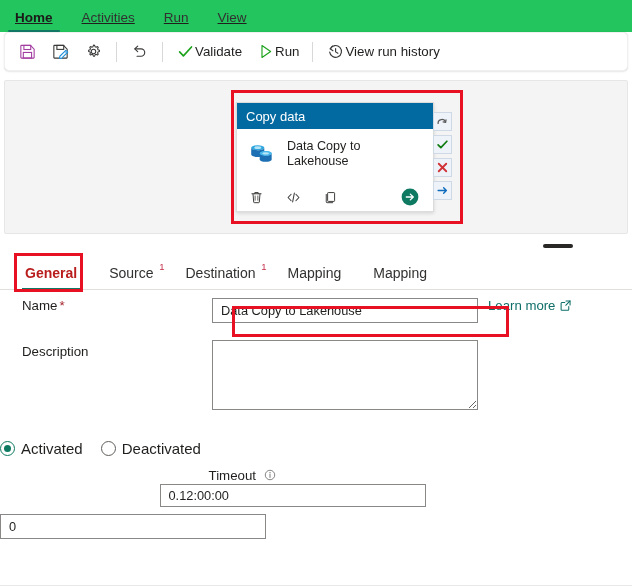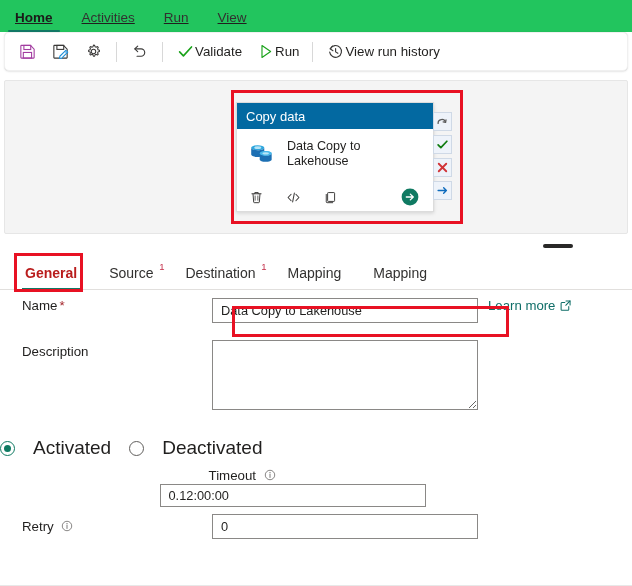--- a/index.html
+++ b/index.html
@@ -151,21 +151,21 @@
     border: 1px solid #8a8886; background: #ffffff;
     font-family: "Liberation Sans", sans-serif;
     font-size: 12.8px; color: #201f1e;
     padding: 5px 8px; outline: none; resize: both;
   }
   .learn {
     margin-left: 10px; font-size: 13.2px; color: #0f6e68;
     display: flex; align-items: center; gap: 4px; cursor: pointer; white-space: nowrap;
   }
   .radios { display: flex; align-items: center; gap: 18px; }
-  .radio { display: flex; align-items: center; gap: 18px; cursor: pointer; font-size: 19px; color: #201f1e; }
+  .radio { display: flex; align-items: center; gap: 6px; cursor: pointer; font-size: 15px; color: #201f1e; }
   .rdot { width: 15px; height: 15px; border-radius: 50%; border: 1.4px solid #605e5c; box-sizing: border-box; position: relative; }
   .rdot.on { border-color: #0f7a62; border-width: 1.6px; }
   .rdot.on::after {
     content:""; position:absolute; left:3px; top:3px; width:7px; height:7px;
     border-radius:50%; background:#0f7a62;
   }
   .bottom-rule { position:absolute; left:0; bottom:0; width:632px; height:1px; background:#e8e8e8; }
 </style>
 </head>
 <body>
@@ -383,28 +383,20 @@
           <svg class="info-ico" width="12" height="12" viewBox="0 0 16 16">
             <circle cx="8" cy="8" r="6.3" fill="none" stroke="#605e5c" stroke-width="1"></circle>
             <path d="M8 7.1v4.2" stroke="#605e5c" stroke-width="1.1" stroke-linecap="round"></path>
             <circle cx="8" cy="4.9" r="0.75" fill="#605e5c"></circle>
           </svg>
         </div>
         <input class="inp" type="text" value="0.12:00:00" style="">
       </div>
 
       <div class="row" style="height:39px; align-items:center;">
-        <div class="lbl">
-          <span>Retry</span>
-          <svg class="info-ico" width="12" height="12" viewBox="0 0 16 16">
-            <circle cx="8" cy="8" r="6.3" fill="none" stroke="#605e5c" stroke-width="1"></circle>
-            <path d="M8 7.1v4.2" stroke="#605e5c" stroke-width="1.1" stroke-linecap="round"></path>
-            <circle cx="8" cy="4.9" r="0.75" fill="#605e5c"></circle>
-          </svg>
-        </div>
         <input class="inp" type="text" value="0" style="">
       </div>
 
     </div>
 
     <div class="bottom-rule"></div>
   </div>
 
   <div class="annot" id="annot-tab"></div>
   <div class="annot" id="annot-name"></div>

